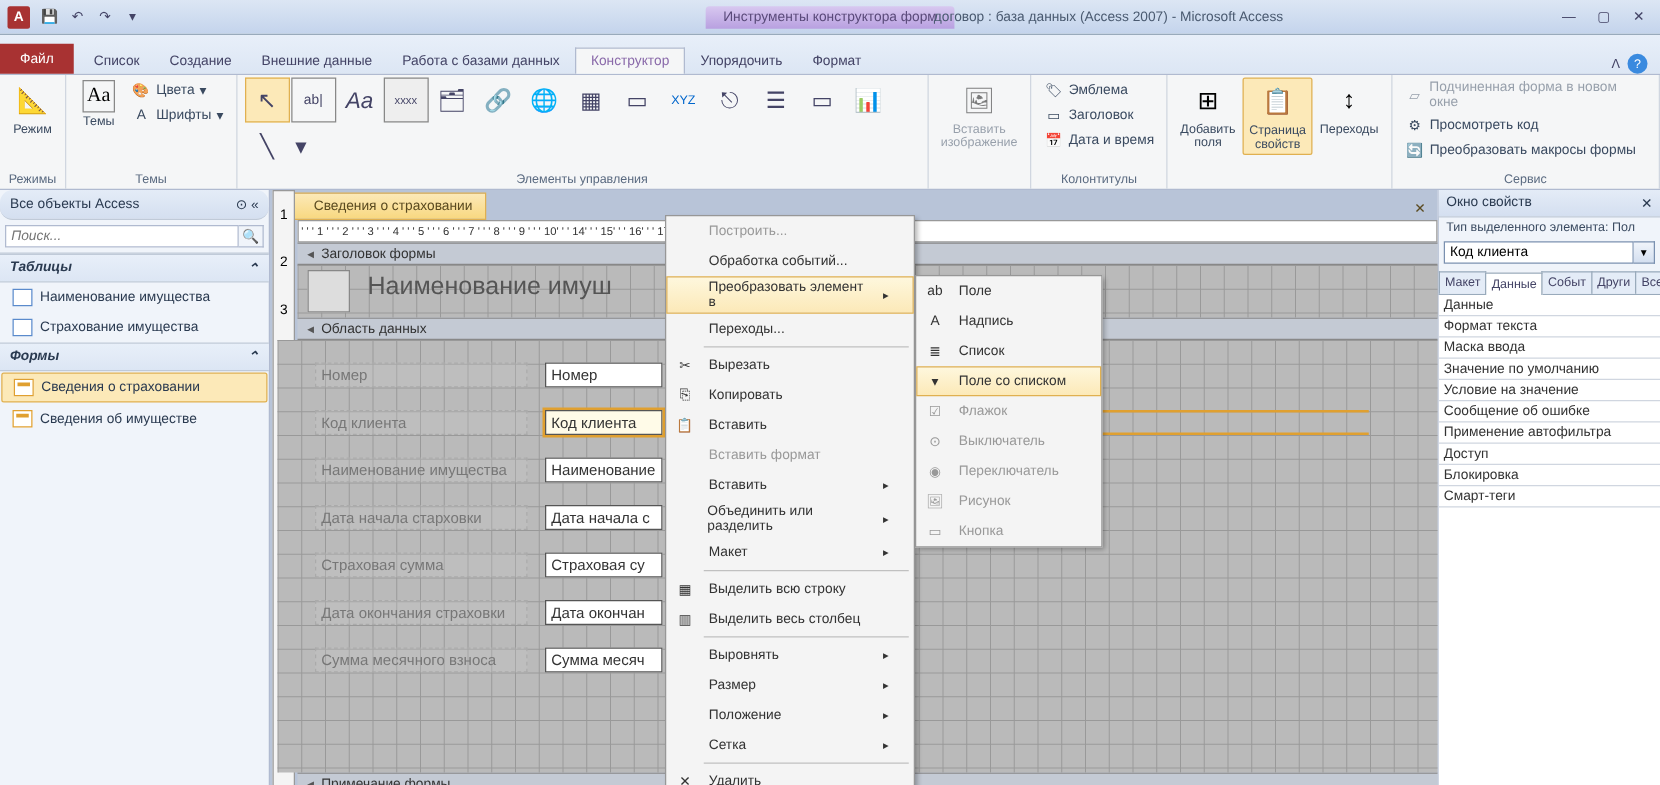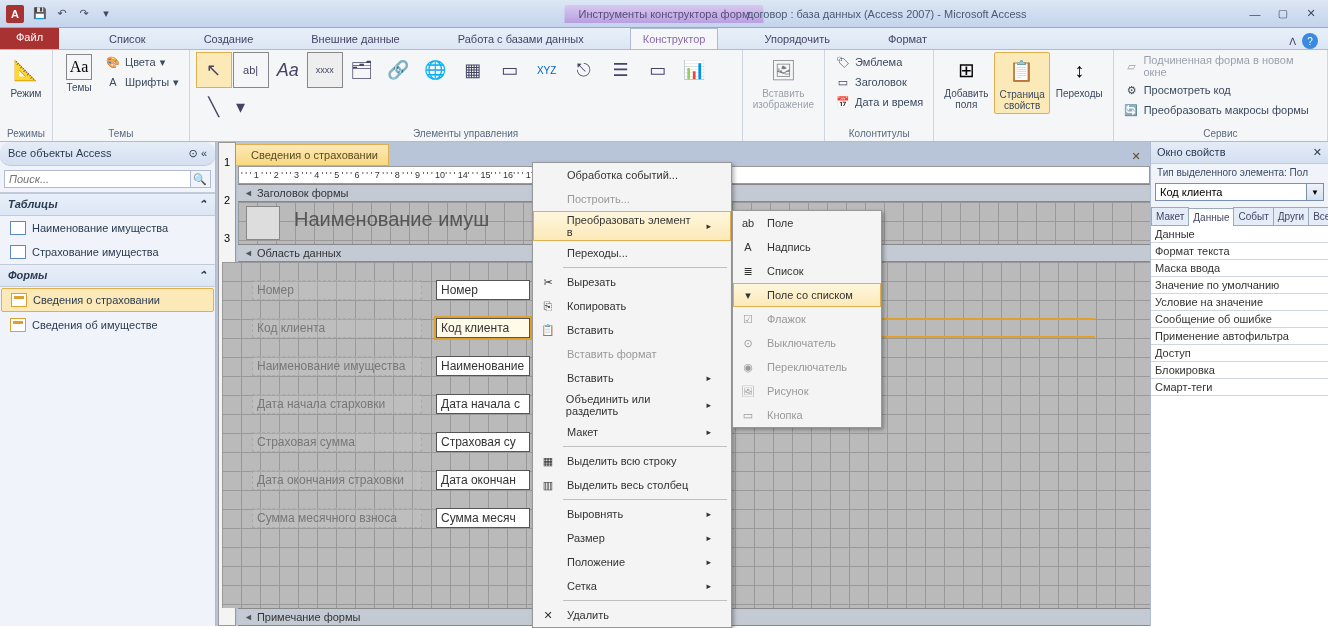--- a/index.html
+++ b/index.html
@@ -9,21 +9,21 @@
 .titlebar { height: 28px; background: linear-gradient(#dce6f4,#c4d4ec); display: flex; align-items: center; position: relative; border-bottom: 1px solid #9ab; }
 .app-icon { width: 18px; height: 18px; background: #a83232; margin: 0 6px; display: flex; align-items: center; justify-content: center; color: #fff; font-weight: bold; font-size: 11px; border-radius: 2px; }
 .qat { display: flex; gap: 2px; align-items: center; }
 .qat-btn { width: 20px; height: 20px; display: flex; align-items: center; justify-content: center; color: #446; }
 .title-center { position: absolute; left: 50%; transform: translateX(-50%); background: linear-gradient(#d8c8f0,#b8a0e0); padding: 3px 14px; border-radius: 3px 3px 0 0; color: #5a4a7a; }
 .title-right { position: absolute; left: 747px; color: #4a5a70; }
 .win-controls { position: absolute; right: 4px; display: flex; gap: 2px; }
 .win-btn { width: 26px; height: 18px; display: flex; align-items: center; justify-content: center; color: #446; }
 
 
-.tabs { height: 22px; background: linear-gradient(#e8eff9,#dce6f4); display: flex; align-items: flex-end; border-bottom: 1px solid #b0bad0; padding-left: 0; gap: 34px; }
+.tabs { height: 32px; background: linear-gradient(#e8eff9,#dce6f4); display: flex; align-items: flex-end; border-bottom: 1px solid #b0bad0; padding-left: 0; }
 .file-tab { background: #a83232; color: #fff; padding: 4px 16px; height: 24px; display: flex; align-items: center; margin-right: 4px; }
 .tab { padding: 4px 12px; color: #446; cursor: pointer; }
 .tab.active { background: #f5f6f7; border: 1px solid #b0bad0; border-bottom: none; color: #8a6aaa; }
 .tabs-right { margin-left: auto; display: flex; gap: 6px; padding-right: 10px; align-items: center; }
 .help-dd { color: #446; font-size: 10px; }
 .help-q { width: 16px; height: 16px; background: #3a8adf; border-radius: 50%; color: #fff; display: flex; align-items: center; justify-content: center; font-size: 10px; }
 
 
 .ribbon { height: 92px; background: #f5f6f7; display: flex; border-bottom: 1px solid #b0bad0; }
 .rgroup { border-right: 1px solid #d0d6e0; display: flex; flex-direction: column; padding: 2px 6px 0; }
@@ -332,27 +332,27 @@
         <div class="fld-ctrl" style="left: 214px; top: 208px; width: 94px;">Дата окончан</div>
         <div class="fld-label" style="left: 30px; top: 246px; width: 170px;">Сумма месячного взноса</div>
         <div class="fld-ctrl" style="left: 214px; top: 246px; width: 94px;">Сумма месяч</div>
       </div>
     <div class="section-bar">
         <span class="tri">◄</span>
         <span>Примечание формы</span>
       </div>
 
     <div class="ctx" style="left:316px; top:20px; width:200px;" id="ctx1">
+        <div class="ctx-item dis">
+          <span class="cic"></span>
+          <span>Построить...</span>
+        </div>
         <div class="ctx-item">
           <span class="cic"></span>
           <span>Обработка событий...</span>
-        </div>
-        <div class="ctx-item dis">
-          <span class="cic"></span>
-          <span>Построить...</span>
         </div>
         <div class="ctx-item hover">
           <span class="cic"></span>
           <span>Преобразовать элемент в</span>
           <span class="sub-arrow">▸</span>
         </div>
         <div class="ctx-item">
           <span class="cic"></span>
           <span>Переходы...</span>
         </div>

